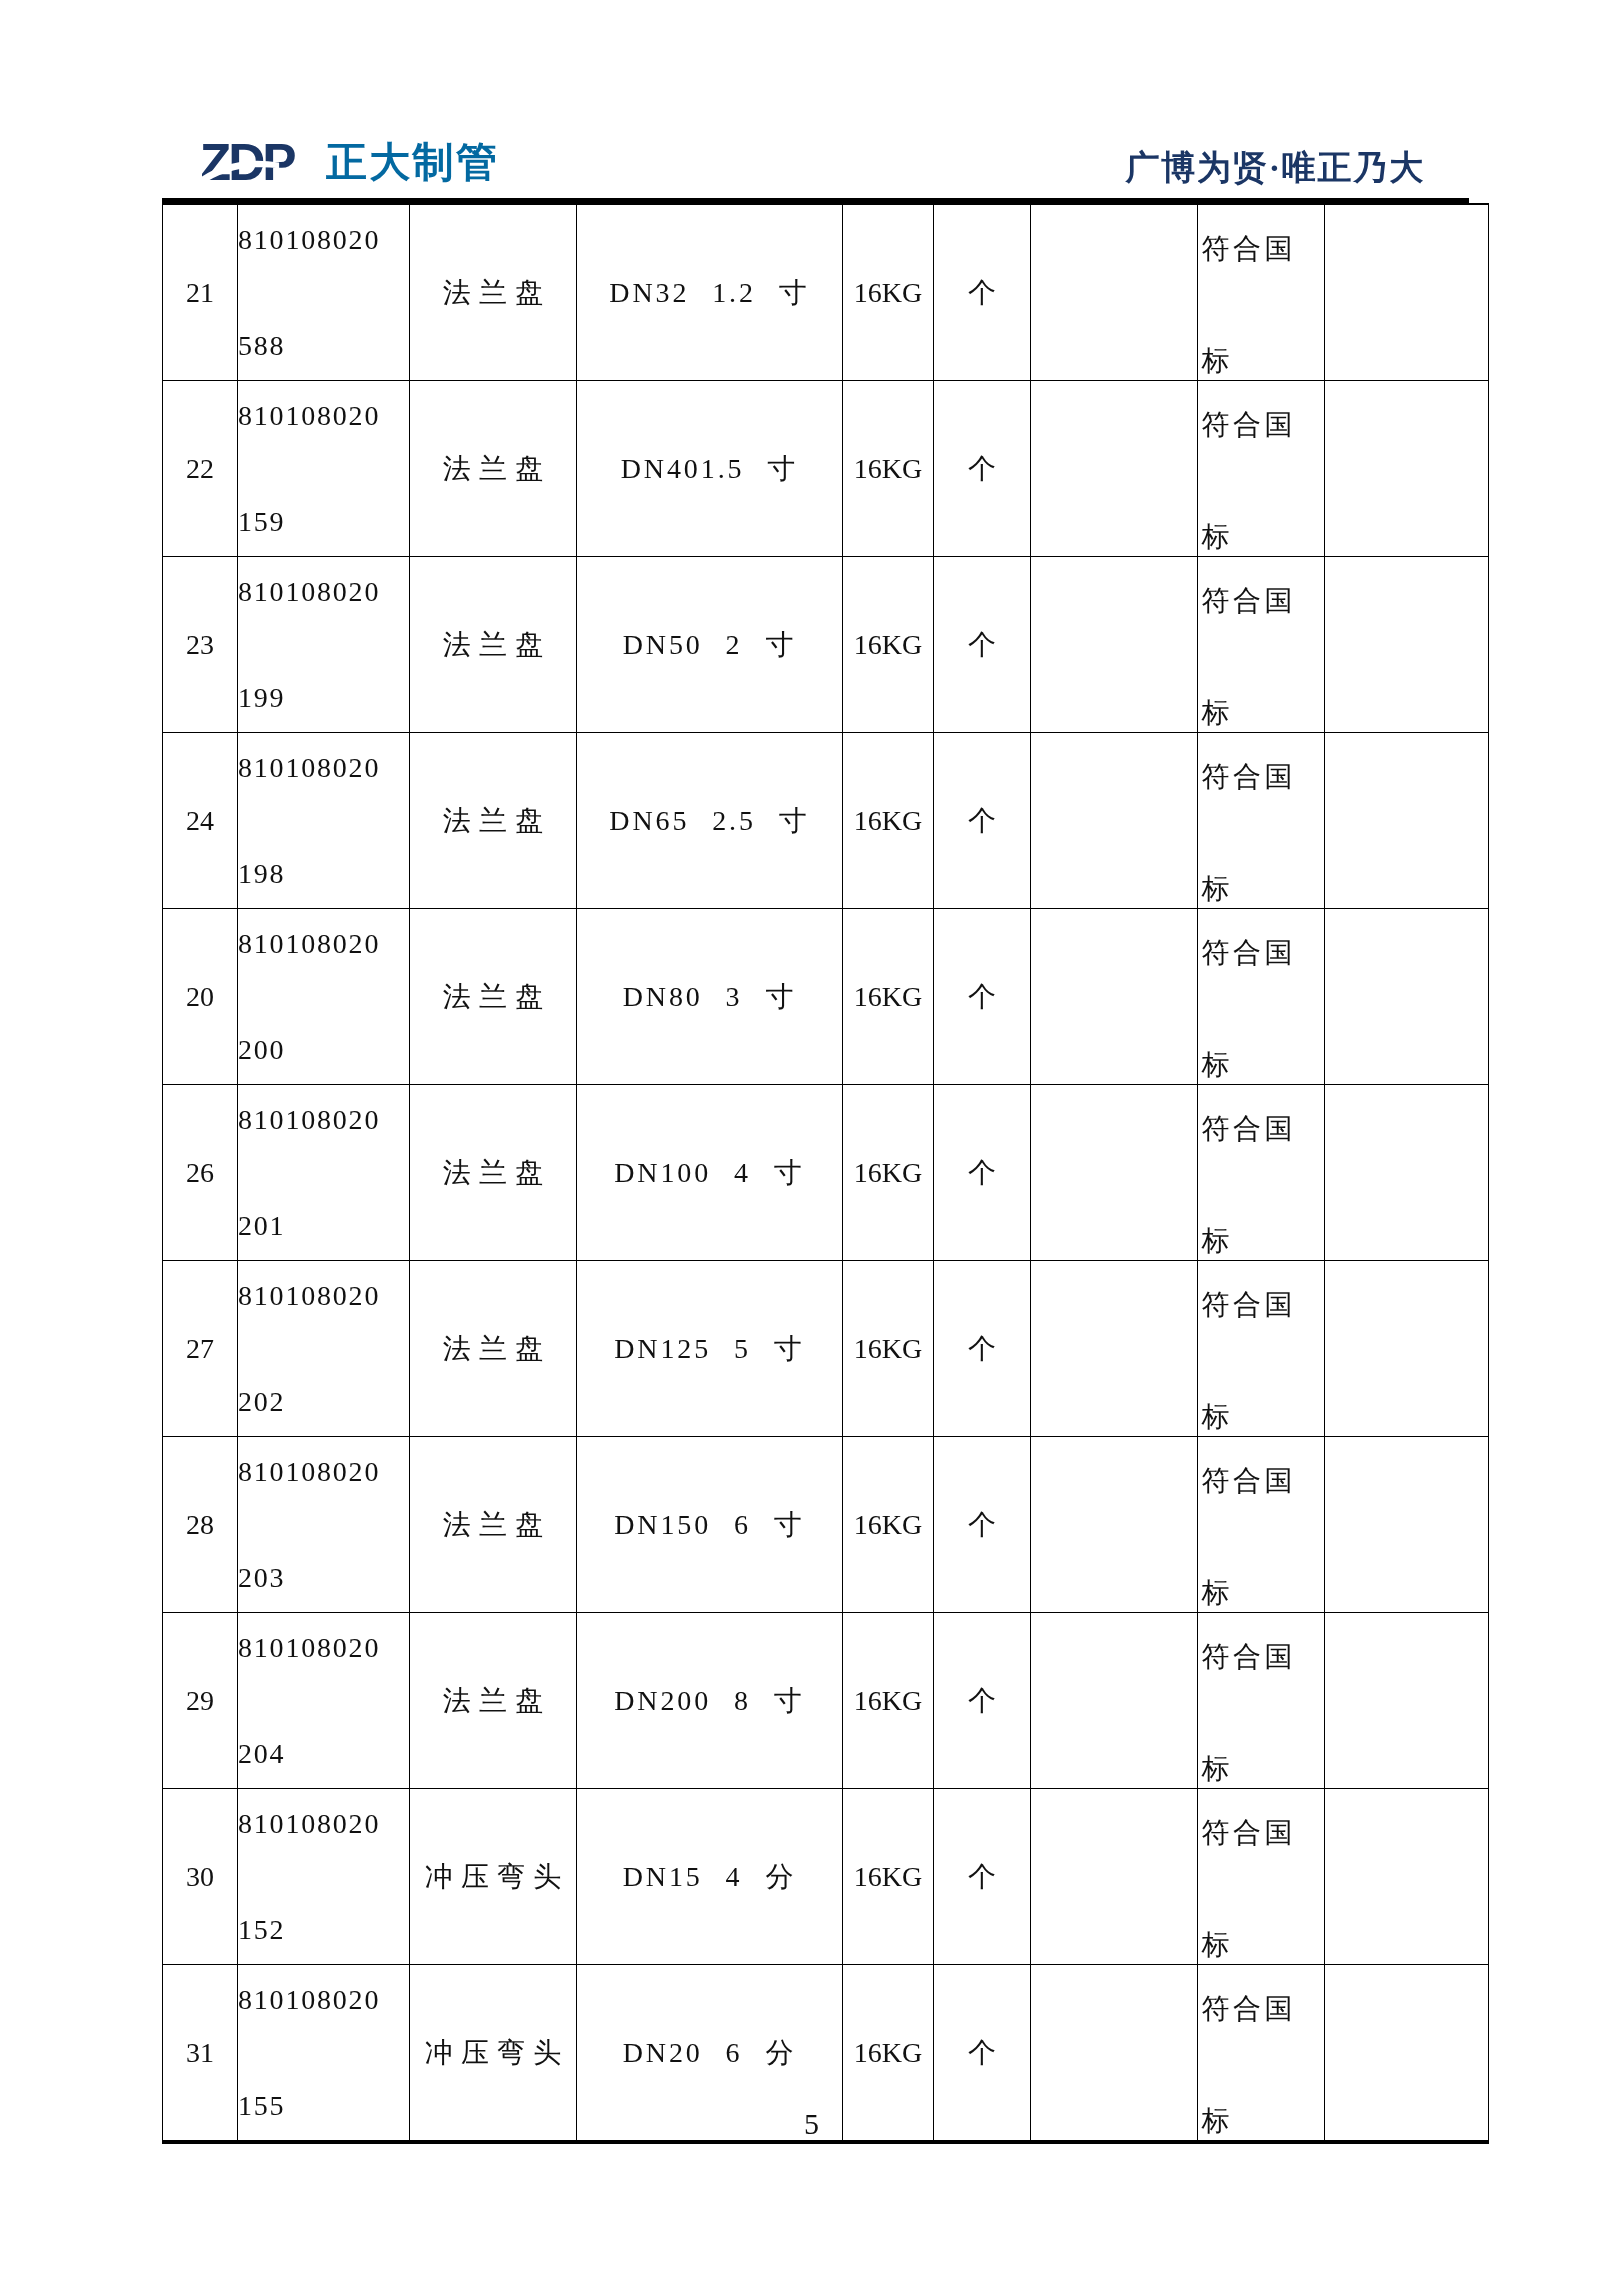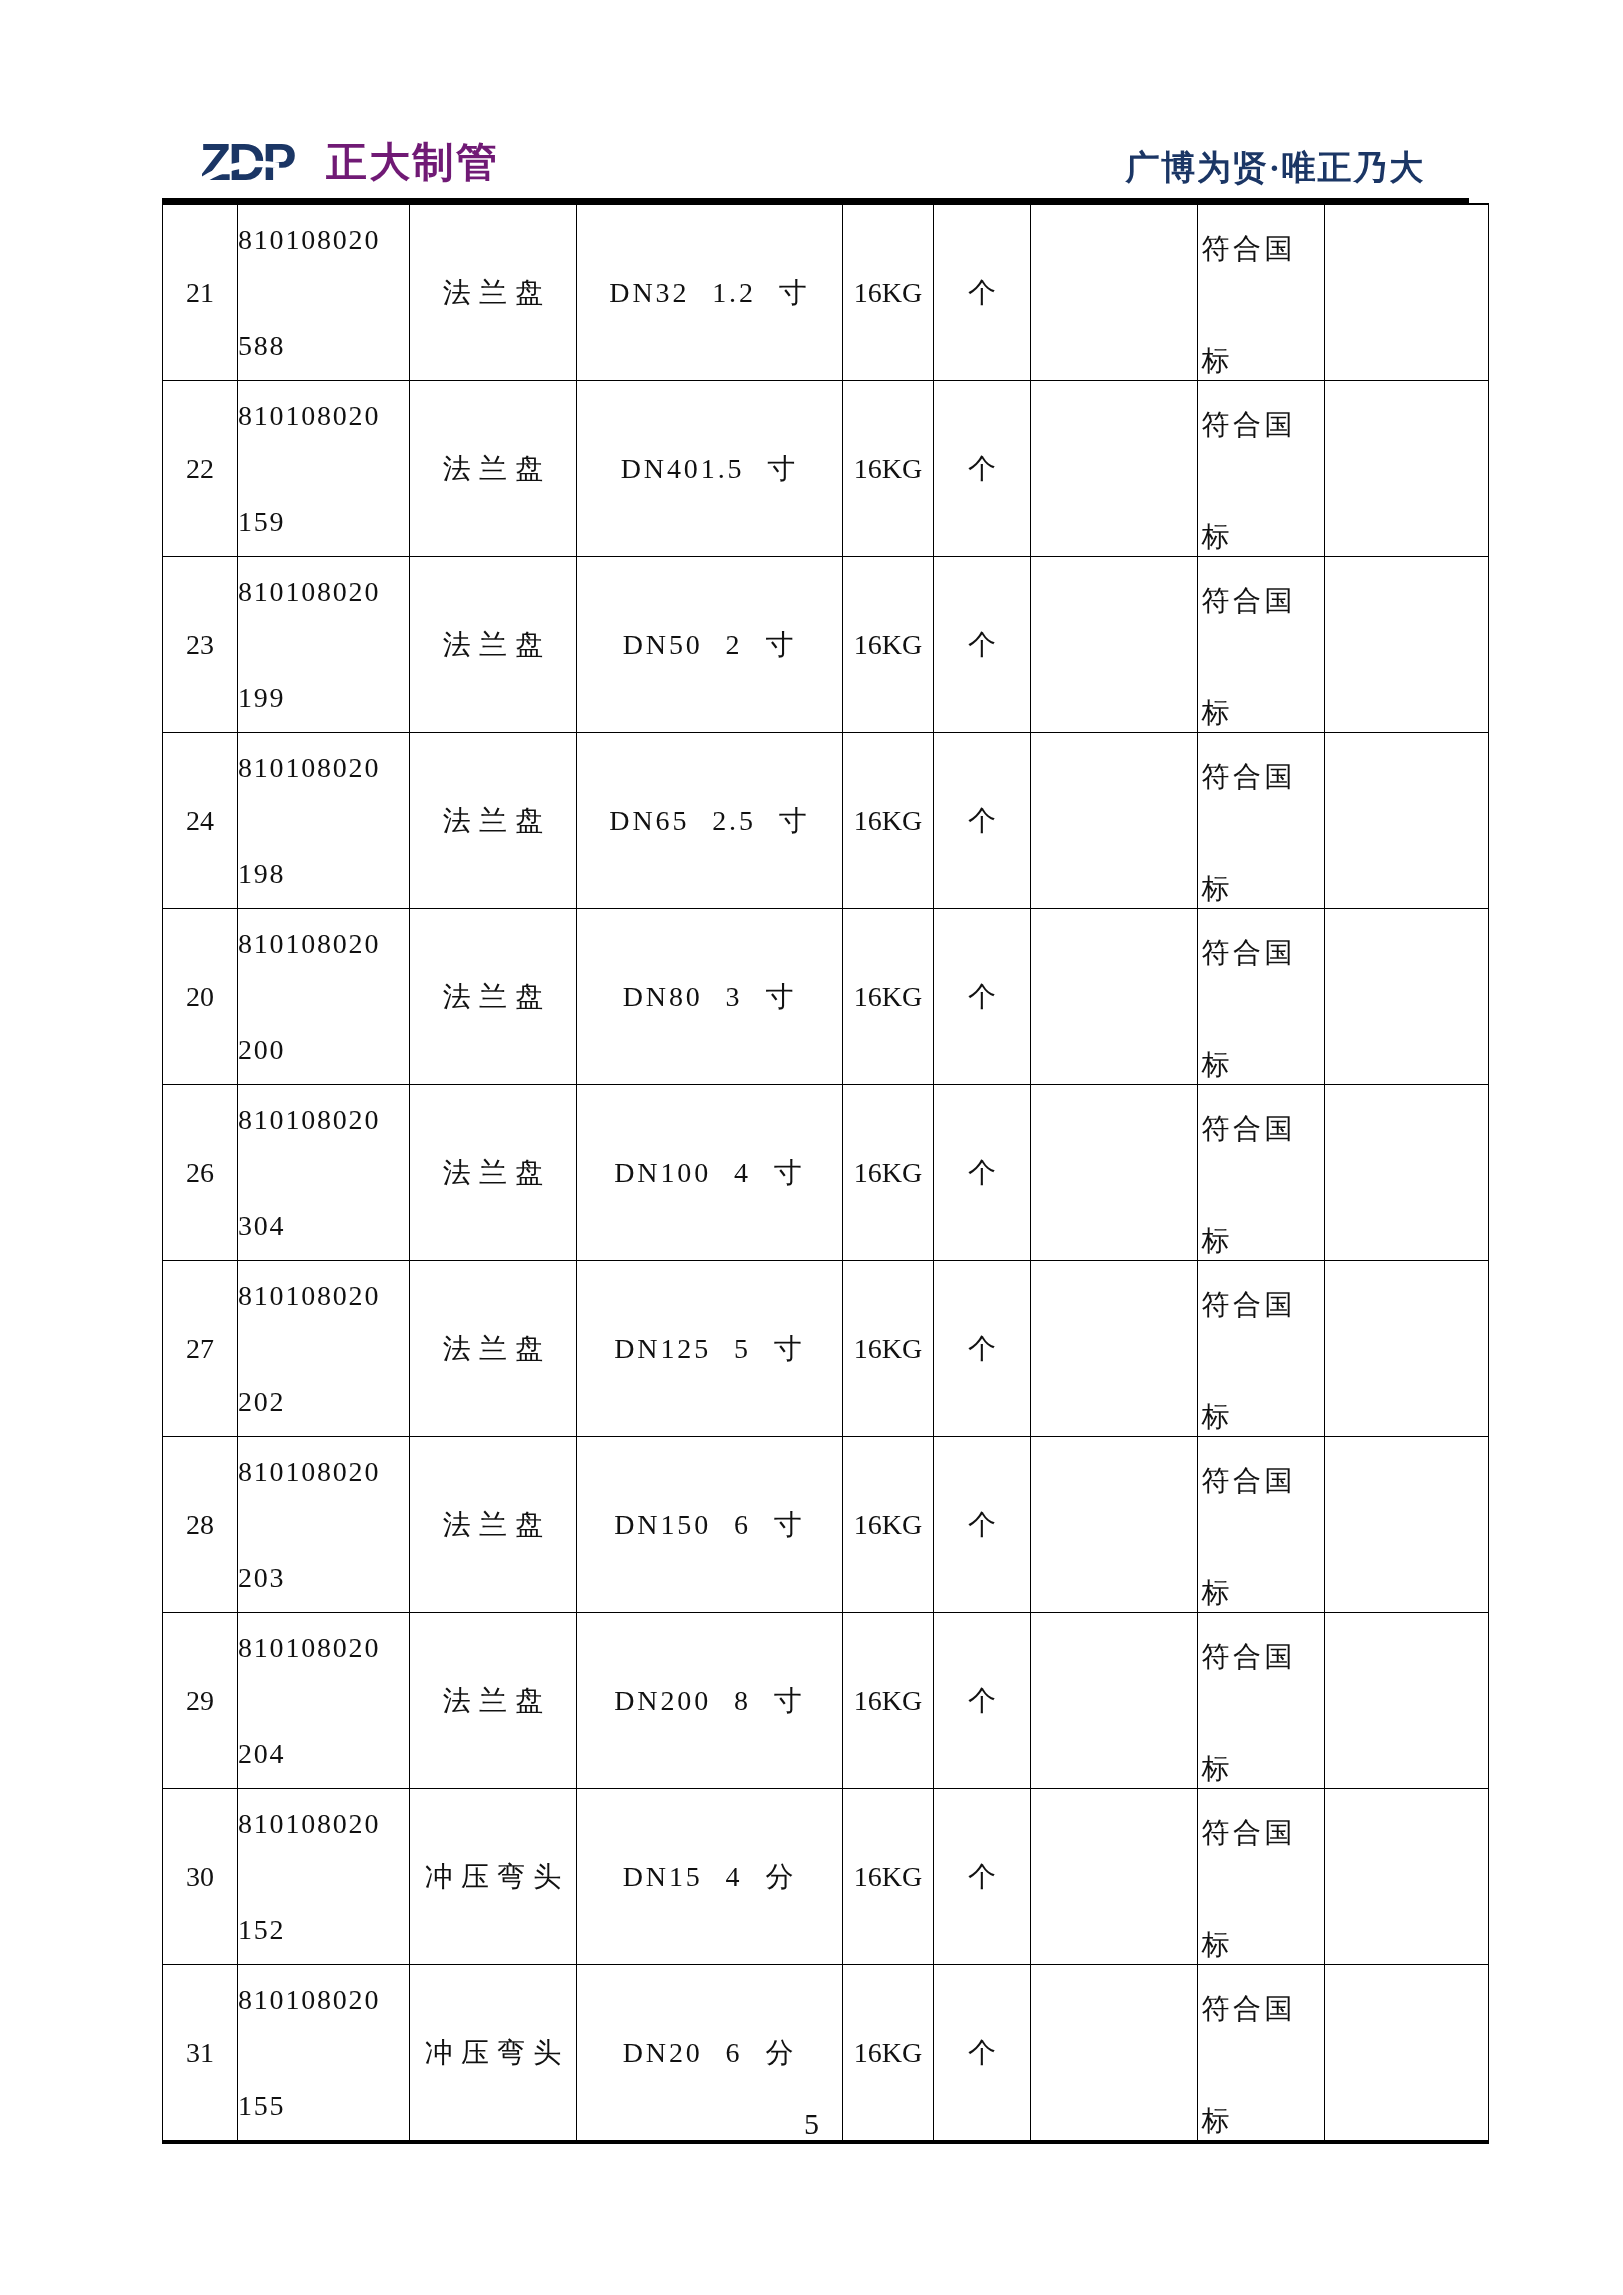--- a/index.html
+++ b/index.html
@@ -16,21 +16,21 @@
   .logo-wrap {
     position:absolute; left:202px; top:139px; height:47px;
     display:flex; align-items:center; gap:13px;
   }
   .logo-svg { display:block; }
   .company-name {
     font-family:"Liberation Sans", sans-serif;
     font-weight:bold;
     font-size:41px;
     letter-spacing:2.3px;
-    color:#701a75;
+    color:#0369a1;
     line-height:47px;
     white-space:nowrap;
   }
   .slogan {
     position:absolute; right:198px; top:145px;
     font-family:"Liberation Serif", serif;
     font-weight:bold;
     font-size:34px;
     letter-spacing:1.8px;
     color:#1b3665;
@@ -210,21 +210,21 @@
             <div>标</div>
           </div>
         </td>
       <td></td>
     </tr>
     <tr>
       <td>26</td>
       <td>
           <div class="twolines cell-code">
             <div>810108020</div>
-            <div>304</div>
+            <div>201</div>
           </div>
         </td>
       <td class="cell-name">法兰盘</td>
       <td class="cell-spec">DN100 4 寸</td>
       <td>16KG</td>
       <td>个</td>
       <td></td>
       <td>
           <div class="twolines cell-std">
             <div>符合国</div>

